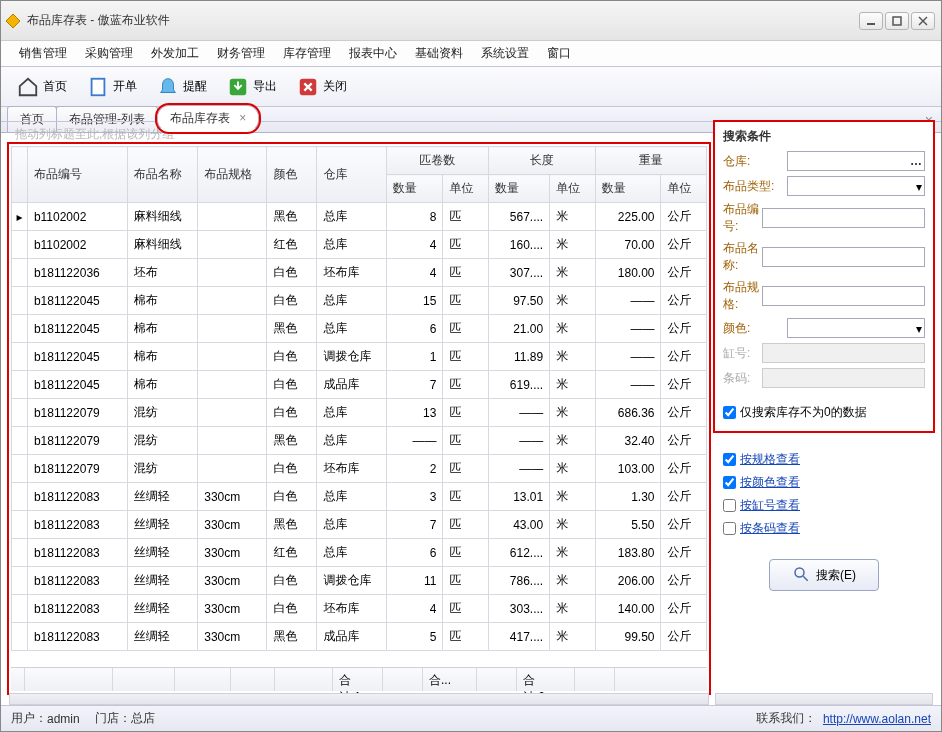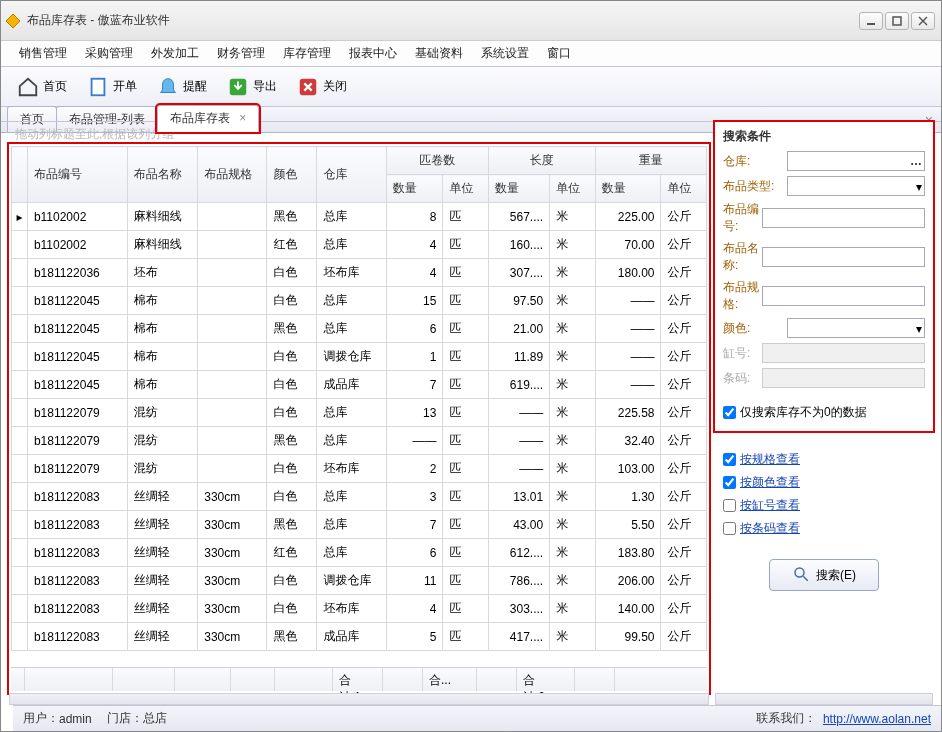--- a/index.html
+++ b/index.html
@@ -19,21 +19,21 @@
 
 
 .toolbar { height: 40px; border-bottom: 1px solid #c5c5d8; background:linear-gradient(#fbfbfd,#eef0f7); display:flex; align-items:center; padding:0 8px; gap:4px; }
 .tbtn { display:flex; align-items:center; gap:4px; padding:4px 8px; cursor:pointer; border-radius:3px; }
 .tbtn .ticon { width:22px; height:22px; display:flex; align-items:center; justify-content:center; }
 
 
 .tabstrip { height: 26px; background: linear-gradient(#f5f6fb,#e6e8f2); border-bottom:1px solid #b3b3cc; display:flex; align-items:flex-end; padding-left:6px; position:relative; }
 .tab { border:1px solid #b3b3cc; border-bottom:none; padding:4px 12px; margin-right:-1px; background:linear-gradient(#fdfdfd,#ececf5); cursor:pointer; border-radius:3px 3px 0 0; color:#333; }
 .tab.active { background:#fff; position:relative; z-index:2; border-bottom:1px solid #fff; }
-.tab.redbox { outline:2px solid #d00; outline-offset:0; }
+.tab.redbox { outline:2px solid #d00; outline-offset:0;border-radius:12px; }
 .tab .closex { margin-left:6px; color:#888; }
 .tab-close-right { position:absolute; right:8px; top:5px; color:#888; font-size:14px; cursor:pointer; }
 
 
 .content { position:absolute; top:120px; bottom:26px; left:0; right:0; border-top:1px solid #c5c5d8; }
 .leftpane { position:absolute; top:0; bottom:12px; left:8px; right:232px; }
 .grouphint { height:22px; color:#b8b8b8; padding:4px 6px; }
 .gridwrap { position:absolute; top:22px; bottom:0; left:0; right:0; outline:2px solid #d00; background:#fff; }
 .gridinner { position:absolute; top:2px; left:2px; right:2px; bottom:26px; overflow:hidden; }
 .gridtable { border-collapse:collapse; width:100%; }
@@ -64,21 +64,21 @@
 .linkrow a { color:#1646b8; text-decoration:underline; cursor:pointer; }
 
 .searchbtnwrap { margin-top:22px; display:flex; justify-content:center; }
 .searchbtn { width:110px; height:32px; border:1px solid #9aa6c4; border-radius:4px; background:linear-gradient(#fdfdff,#e6eaf5); display:flex; align-items:center; justify-content:center; gap:6px; cursor:pointer; }
 
 
 .hscroll { position:absolute; bottom:0; left:8px; right:232px; height:12px; background:linear-gradient(#f0f0f5,#e4e4ec); border:1px solid #cfcfda; }
 .hscroll2 { position:absolute; bottom:0; right:8px; width:218px; height:12px; background:linear-gradient(#f0f0f5,#e4e4ec); border:1px solid #cfcfda; }
 
 
-.statusbar { position:absolute; bottom:0; left:0; right:0; height:26px; background:linear-gradient(#f3f4fa,#e6e8f2); border-top:1px solid #c5c5d8; display:flex; align-items:center; padding:0 10px; color:#333;margin-left:12px; }
+.statusbar { position:absolute; bottom:0; left:0; right:0; height:26px; background:linear-gradient(#f3f4fa,#e6e8f2); border-top:1px solid #c5c5d8; display:flex; align-items:center; padding:0 10px; color:#333; }
 .statusbar .spacer { flex:1; }
 .statusbar a { color:#1646b8; text-decoration:underline; }
 
 input[type=checkbox] { width:13px; height:13px; }
 </style>
 </head>
 <body>
 
 <div class="titlebar">
   <span class="app-icon">
@@ -304,21 +304,21 @@
                 <td class="rowmark"></td>
                 <td>b181122079</td>
                 <td>混纺</td>
                 <td></td>
                 <td>白色</td>
                 <td>总库</td>
                 <td class="num">13</td>
                 <td>匹</td>
                 <td class="num">——</td>
                 <td>米</td>
-                <td class="num">225.58</td>
+                <td class="num">686.36</td>
                 <td>公斤</td>
               </tr>
               <tr>
                 <td class="rowmark"></td>
                 <td>b181122079</td>
                 <td>混纺</td>
                 <td></td>
                 <td>黑色</td>
                 <td>总库</td>
                 <td class="num">——</td>

